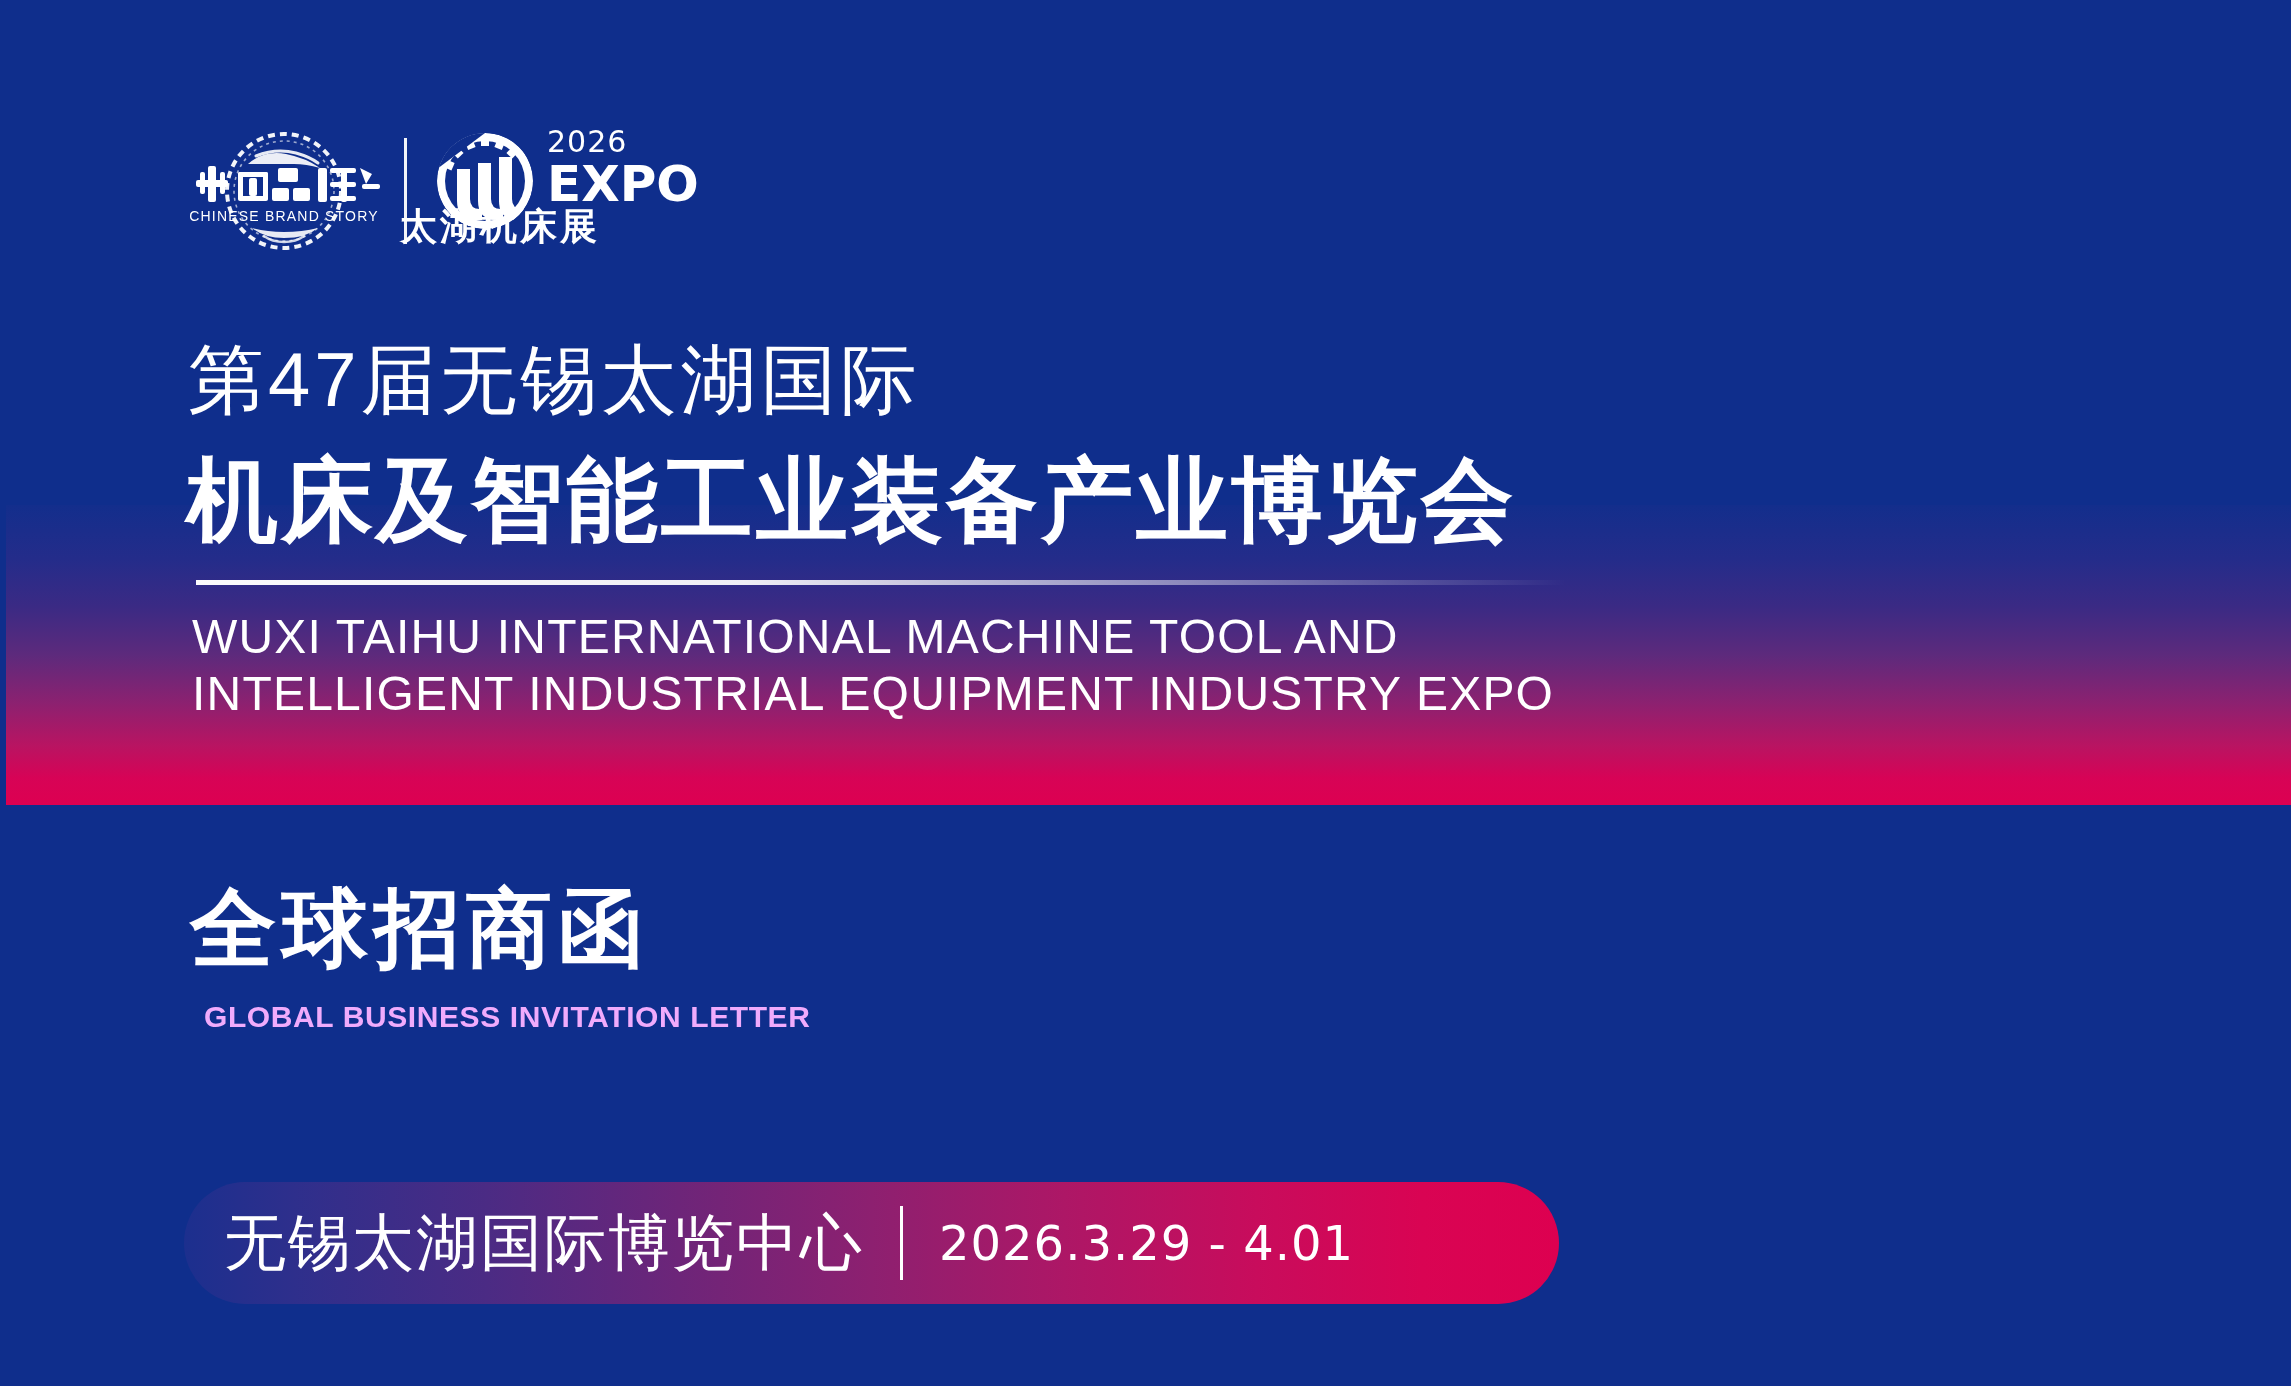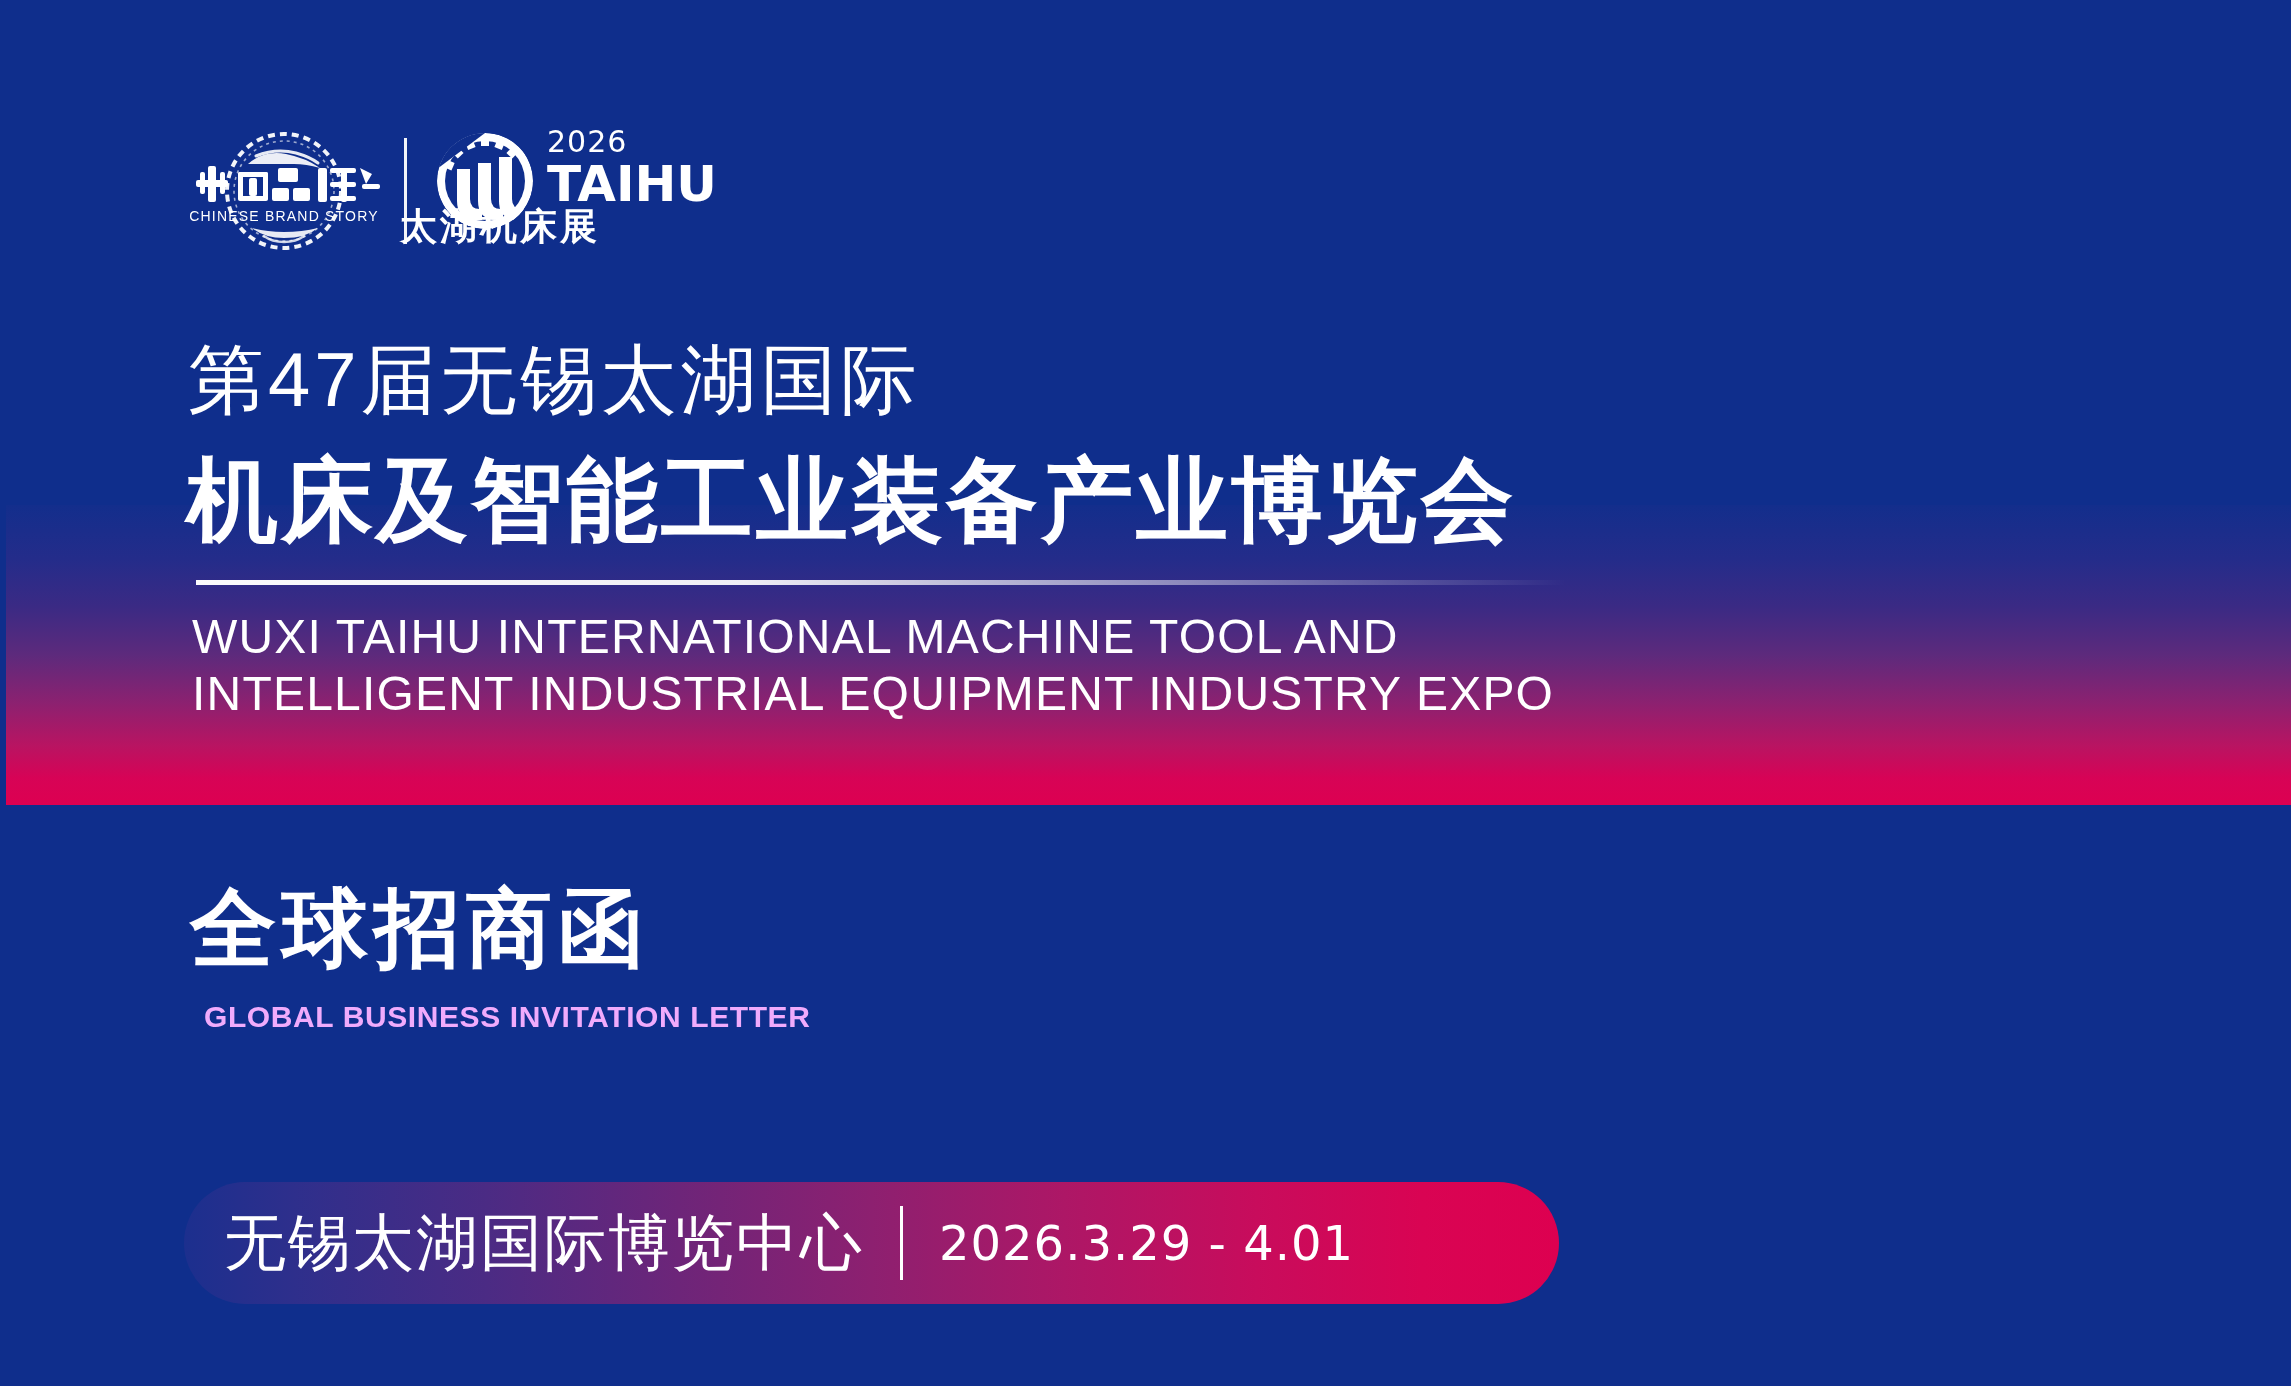--- a/index.html
+++ b/index.html
@@ -299,21 +299,21 @@
             <path d="M24 40 h13 v30 q0 10 10 10 h2 v11 h-6 q-19 0 -19 -19 z"></path>
             <path d="M45 34 h13 v36 q0 10 10 10 h2 v11 h-6 q-19 0 -19 -19 z"></path>
             <path d="M66 28 h13 v42 q0 10 10 10 h2 v11 h-6 q-19 0 -19 -19 z"></path>
           </g>
 
           <path d="M-4 46 L52 4 L4 4 L-4 14 z" fill="#0f2e8c"></path>
         </g>
       </svg>
       <div class="wiie-text">
         <div class="wiie-year">2026</div>
-        <div class="wiie-name">TAIHU</div>
+        <div class="wiie-name">EXPO</div>
       </div>
     </div>
   </div>
 
   <div class="wiie-cn">太湖机床展</div>
 
   <div class="title-cn-1">第47届无锡太湖国际</div>
   <div class="title-cn-2">机床及智能工业装备产业博览会</div>
 
   <div class="rule"></div>

